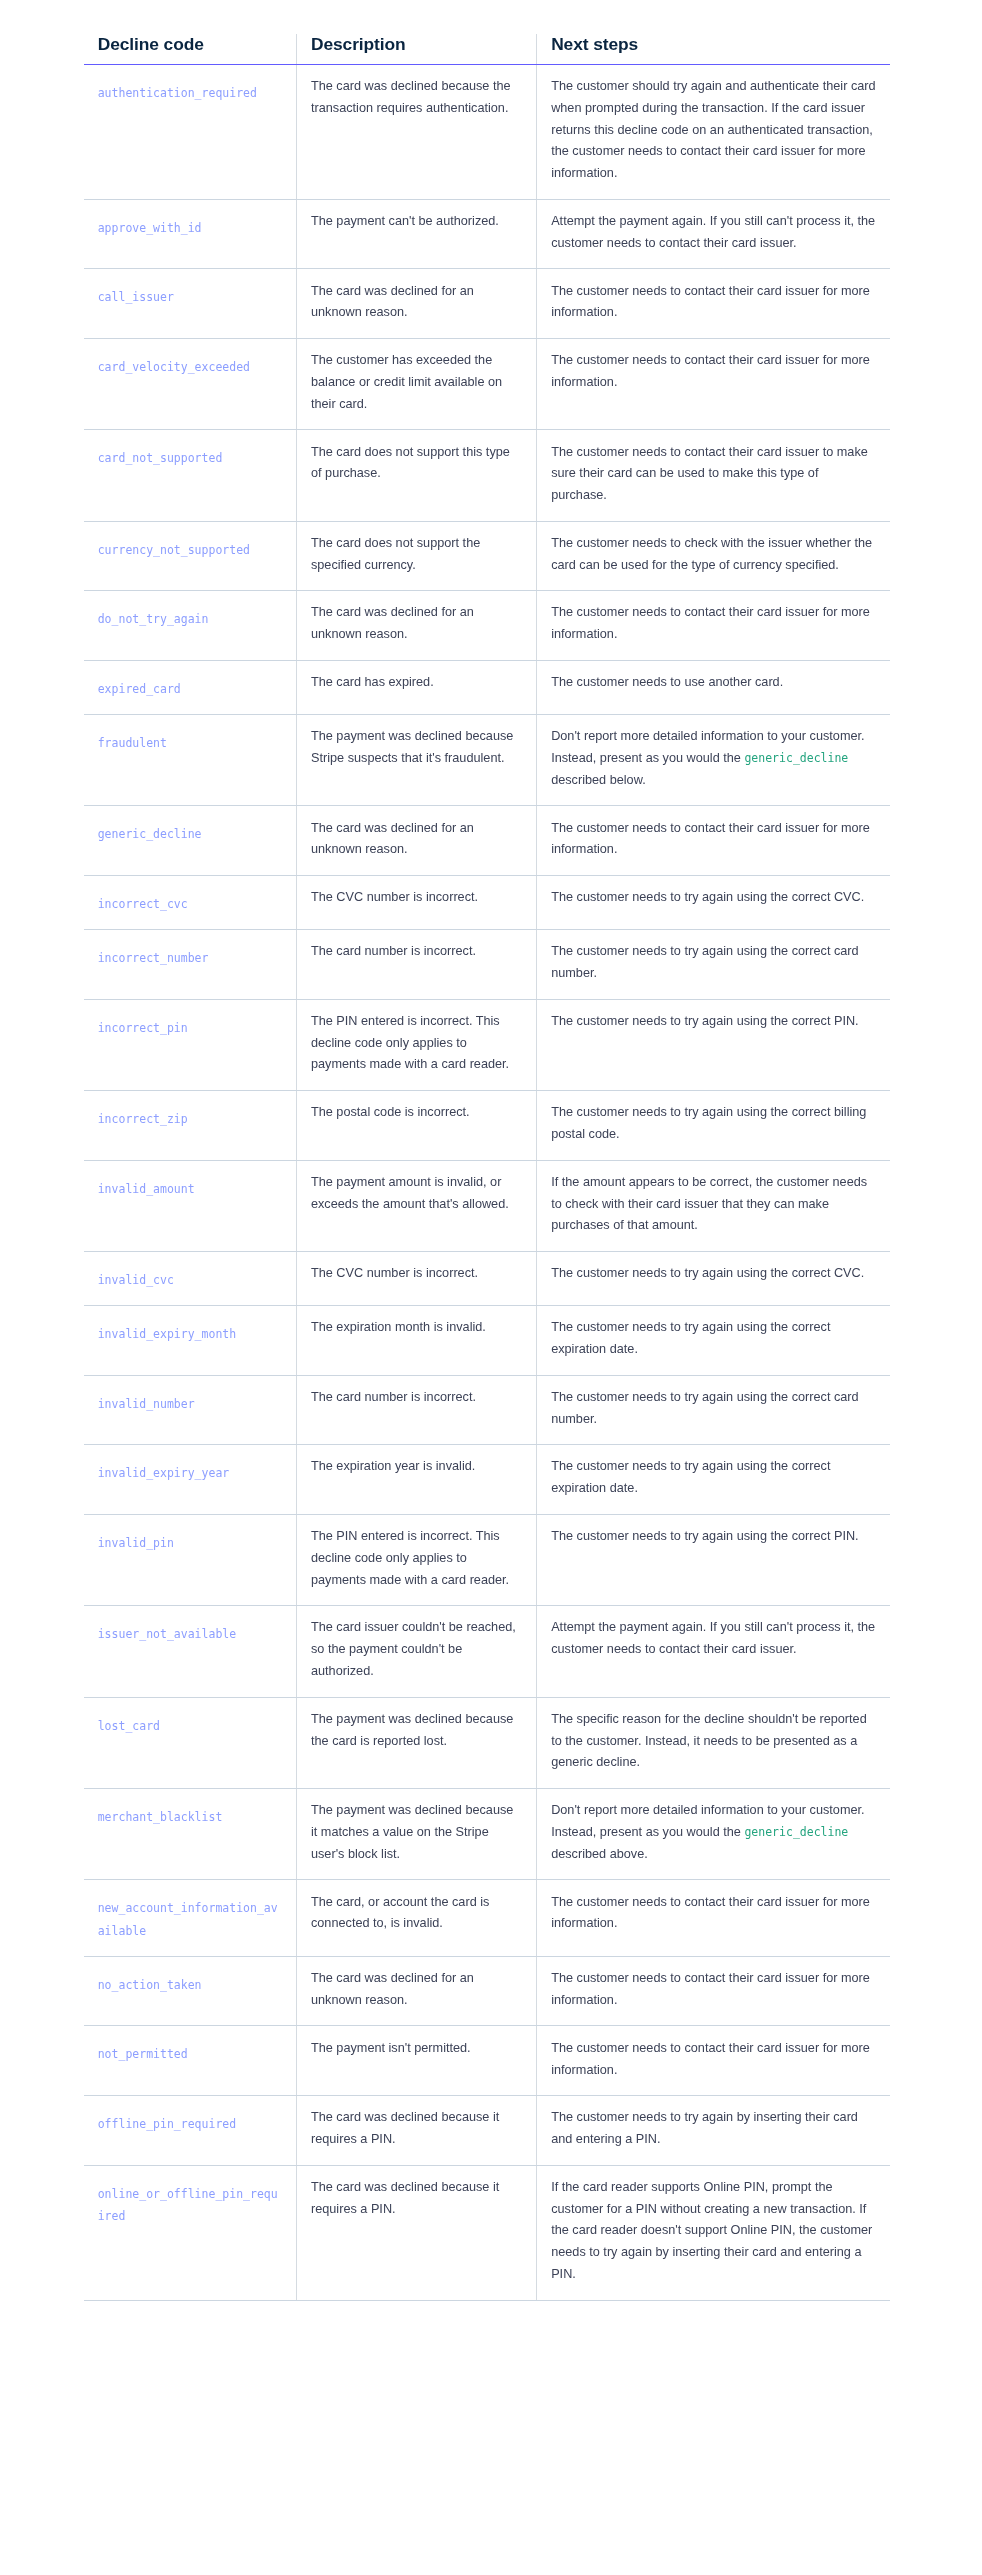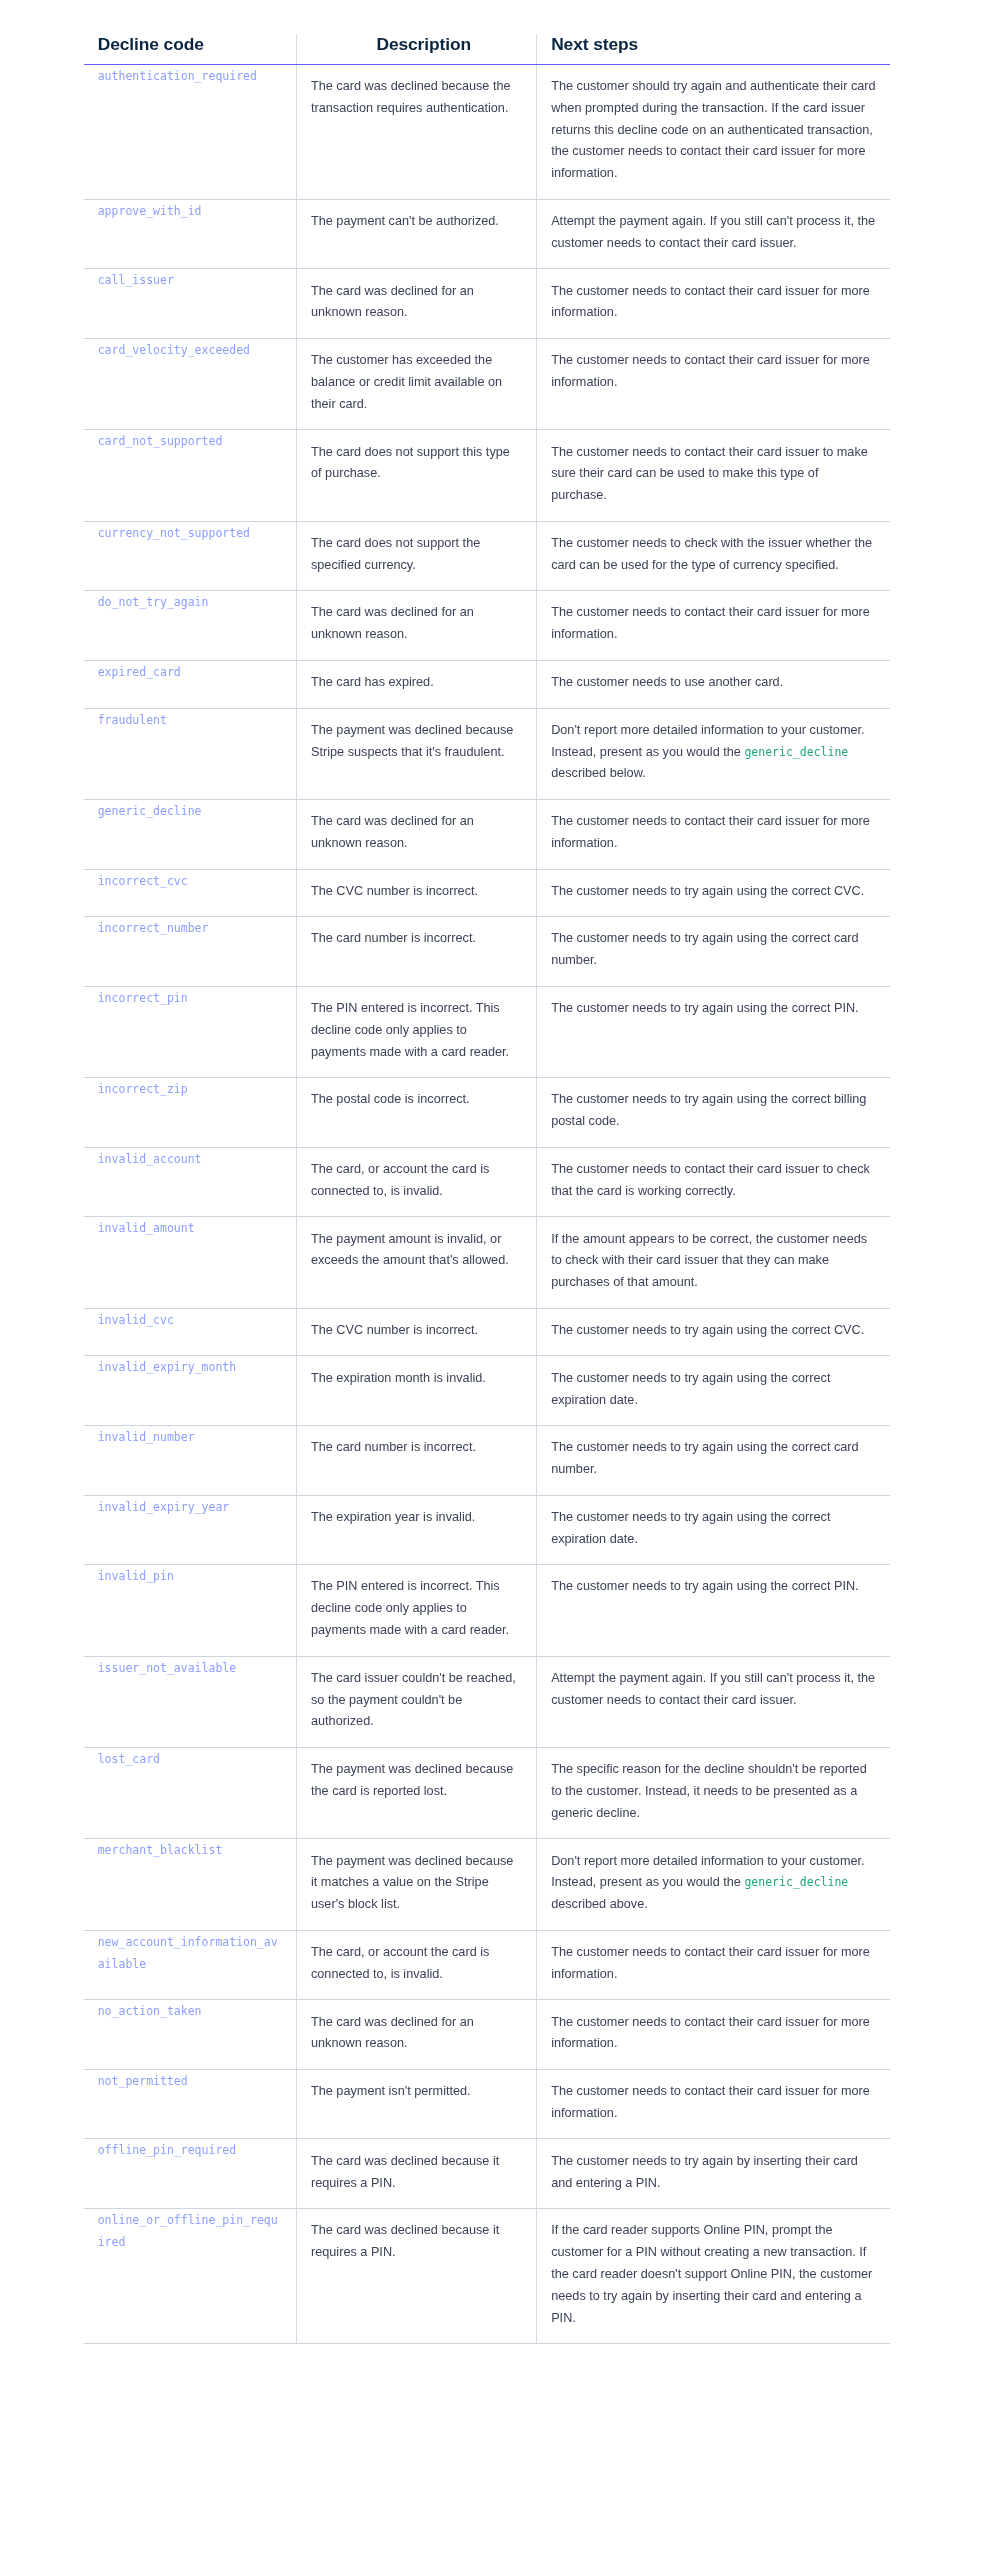--- a/index.html
+++ b/index.html
@@ -45,21 +45,21 @@
     font-family: "Liberation Sans", sans-serif;
     font-size: 17.4px;
     font-weight: 700;
     letter-spacing: -0.1px;
     color: #0a2540;
     padding: 0 0 8.7px 0;
     border-bottom: 1.9px solid #635bff;
     margin-top: 28px;
   }
   thead th.th-code { padding-left: 13.7px; }
-  thead th.th-desc { padding-left: 13.7px; border-left: 1.2px solid #d5dbe1; text-align: center; }
+  thead th.th-desc { padding-left: 13.7px; border-left: 1.2px solid #d5dbe1; }
   thead th.th-next { padding-left: 13.7px; border-left: 1.2px solid #d5dbe1; }
 
   tbody td {
     vertical-align: top;
     padding: 11.2px 13.7px 13.7px 13.7px;
     border-bottom: 1.9px solid #ccd6e0;
     font-size: 12.7px;
     line-height: 1.72;
     color: #3c4257;
   }
@@ -68,21 +68,21 @@
     border-left: 1.2px solid #d5dbe1;
   }
 
   tbody td.cell-code {
     font-family: "DejaVu Sans Mono", "Liberation Mono", monospace;
     font-size: 11.5px;
     line-height: 1.95;
     color: #8c9eff;
     word-break: break-word;
     overflow-wrap: anywhere;
-    padding-top: 0;
+    padding-top: 17px;
   }
 
   code.inline-code {
     font-family: "DejaVu Sans Mono", "Liberation Mono", monospace;
     font-size: 11.5px;
     color: #24a47f;
     white-space: nowrap;
   }
 
   tbody tr:last-child td { border-bottom: 1.9px solid #ccd6e0; }
@@ -170,25 +170,20 @@
             <td class="cell-code">incorrect_pin</td>
             <td class="cell-desc">The PIN entered is incorrect. This decline code only applies to payments made with a card reader.</td>
             <td class="cell-next">The customer needs to try again using the correct PIN.</td>
           </tr>
           <tr>
             <td class="cell-code">incorrect_zip</td>
             <td class="cell-desc">The postal code is incorrect.</td>
             <td class="cell-next">The customer needs to try again using the correct billing postal code.</td>
           </tr>
           <tr>
-            <td class="cell-code">invalid_account</td>
-            <td class="cell-desc">The card, or account the card is connected to, is invalid.</td>
-            <td class="cell-next">The customer needs to contact their card issuer to check that the card is working correctly.</td>
-          </tr>
-          <tr>
             <td class="cell-code">invalid_amount</td>
             <td class="cell-desc">The payment amount is invalid, or exceeds the amount that's allowed.</td>
             <td class="cell-next">If the amount appears to be correct, the customer needs to check with their card issuer that they can make purchases of that amount.</td>
           </tr>
           <tr>
             <td class="cell-code">invalid_cvc</td>
             <td class="cell-desc">The CVC number is incorrect.</td>
             <td class="cell-next">The customer needs to try again using the correct CVC.</td>
           </tr>
           <tr>

